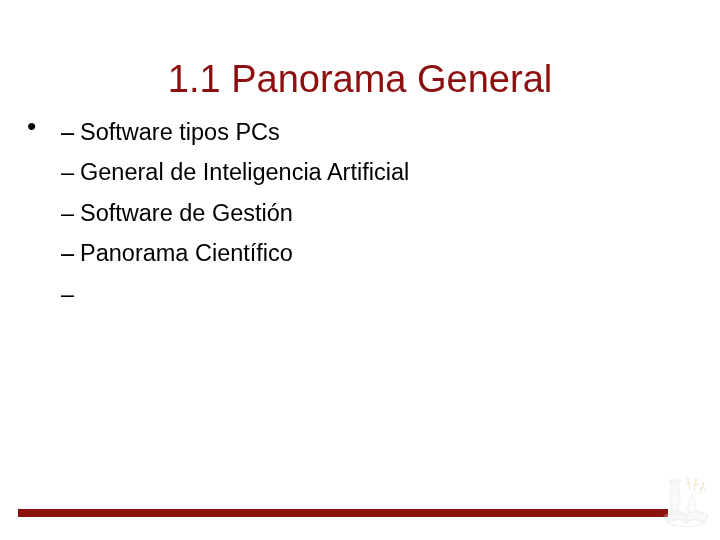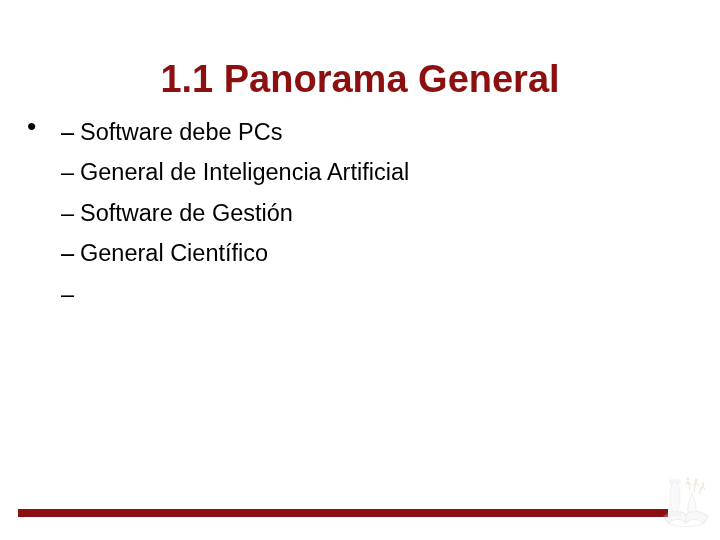--- a/index.html
+++ b/index.html
@@ -25,21 +25,21 @@
 
   
   .slide-title {
     position: absolute;
     left: 0;
     top: 32px;
     width: 720px;
     text-align: center;
     font-size: 38px;
     line-height: 44px;
-    font-weight: bold;
+    font-weight: normal;
     color: #8c1010;
     letter-spacing: 0px;
     white-space: nowrap;
   }
 
   
   .body-area {
     position: absolute;
     left: 0;
     top: 106px;
@@ -138,40 +138,40 @@
     </div>
 
     <ul class="l2-list">
 
       <li class="l2-item">
         <span class="l2-dash">–</span>
       </li>
 
       <li class="l2-item">
         <span class="l2-dash">–</span>
-        <span>Software debe PCs</span>
+        <span>Software tipos PCs</span>
       </li>
 
       <li class="l2-item">
         <span class="l2-dash">–</span>
         <span>General de Inteligencia Artificial</span>
       </li>
 
       <li class="l2-item">
         <span class="l2-dash">–</span>
         <span>Software de Gestión</span>
       </li>
 
       <li class="l2-item">
         <span class="l2-dash">–</span>
       </li>
 
       <li class="l2-item">
         <span class="l2-dash">–</span>
-        <span>General Científico</span>
+        <span>Panorama Científico</span>
       </li>
 
       <li class="l2-item">
         <span class="l2-dash">–</span>
       </li>
 
     </ul>
   </div>
 
   <div class="footer-rule"></div>

